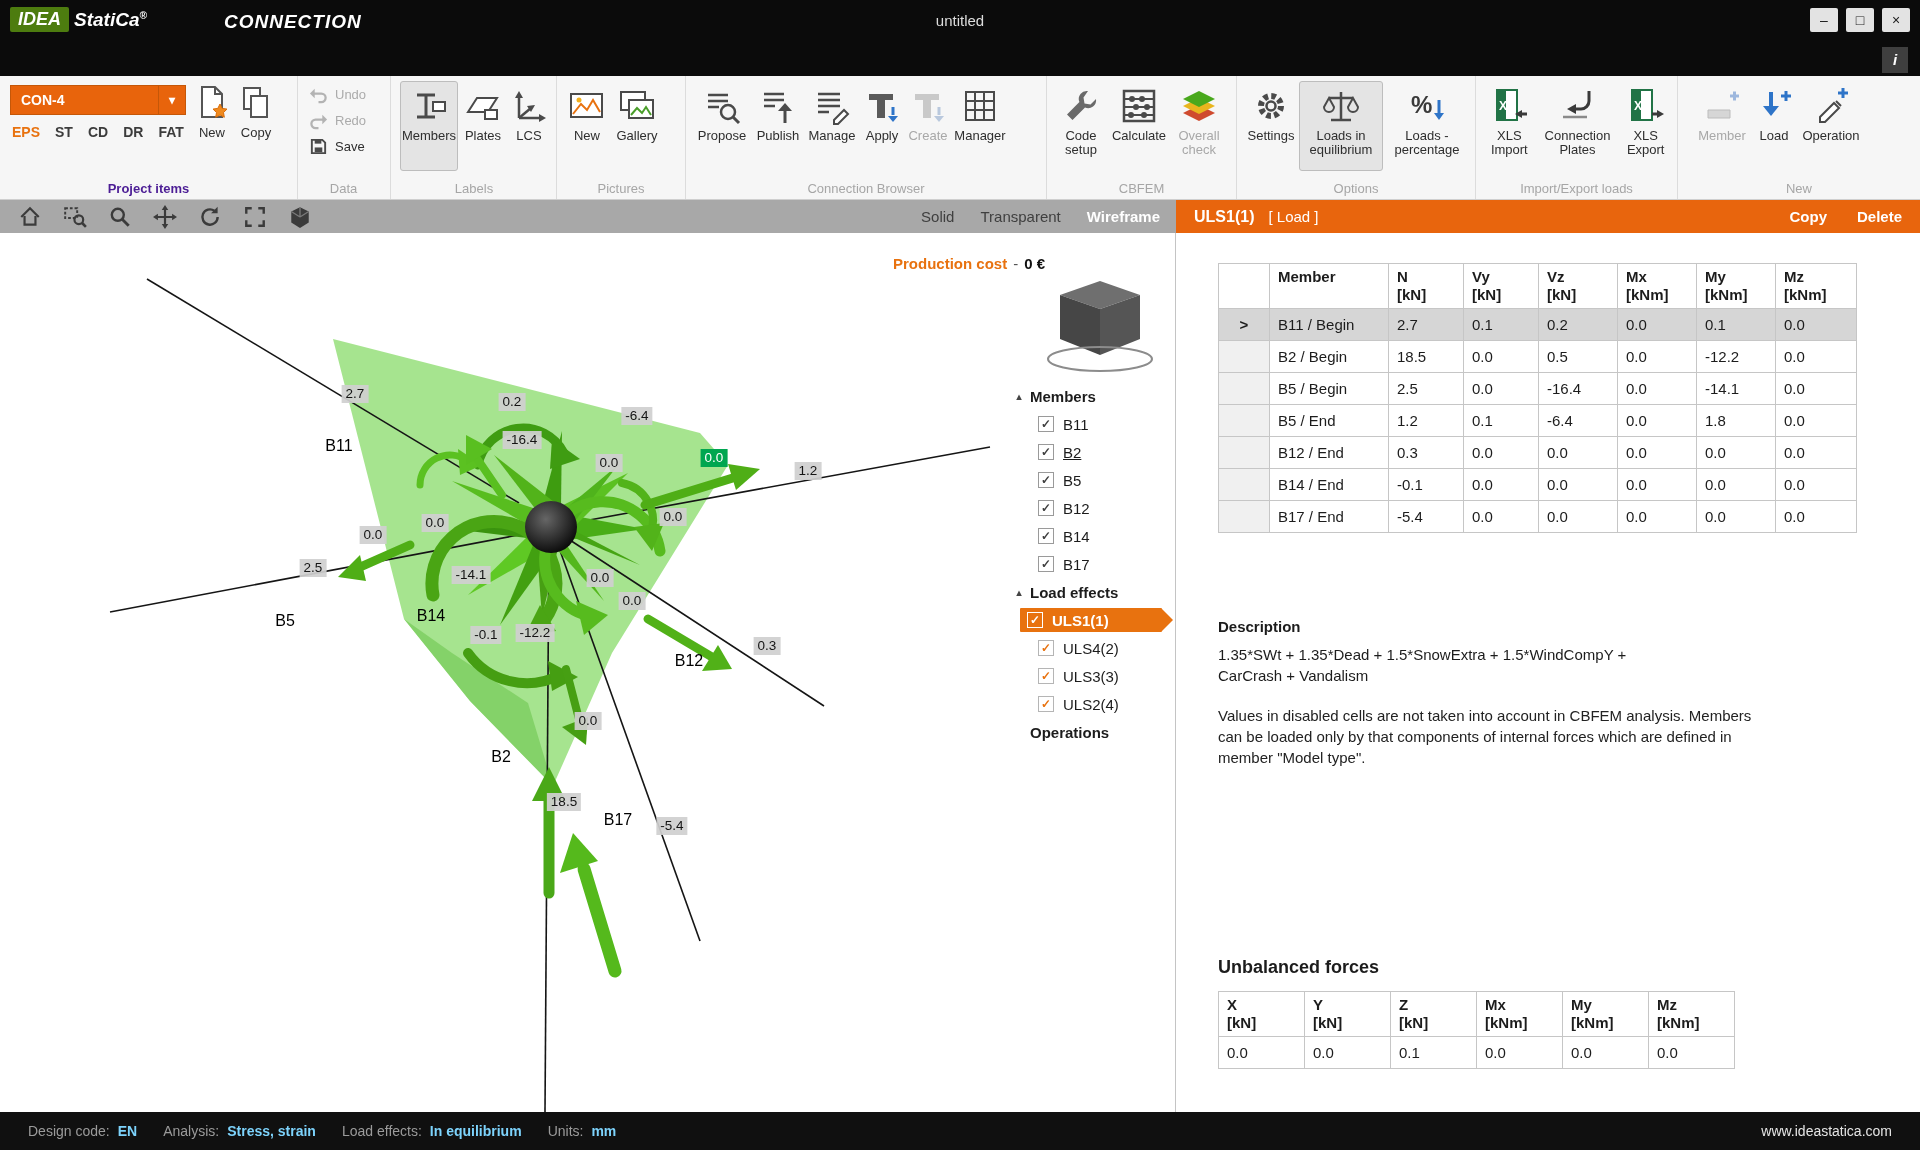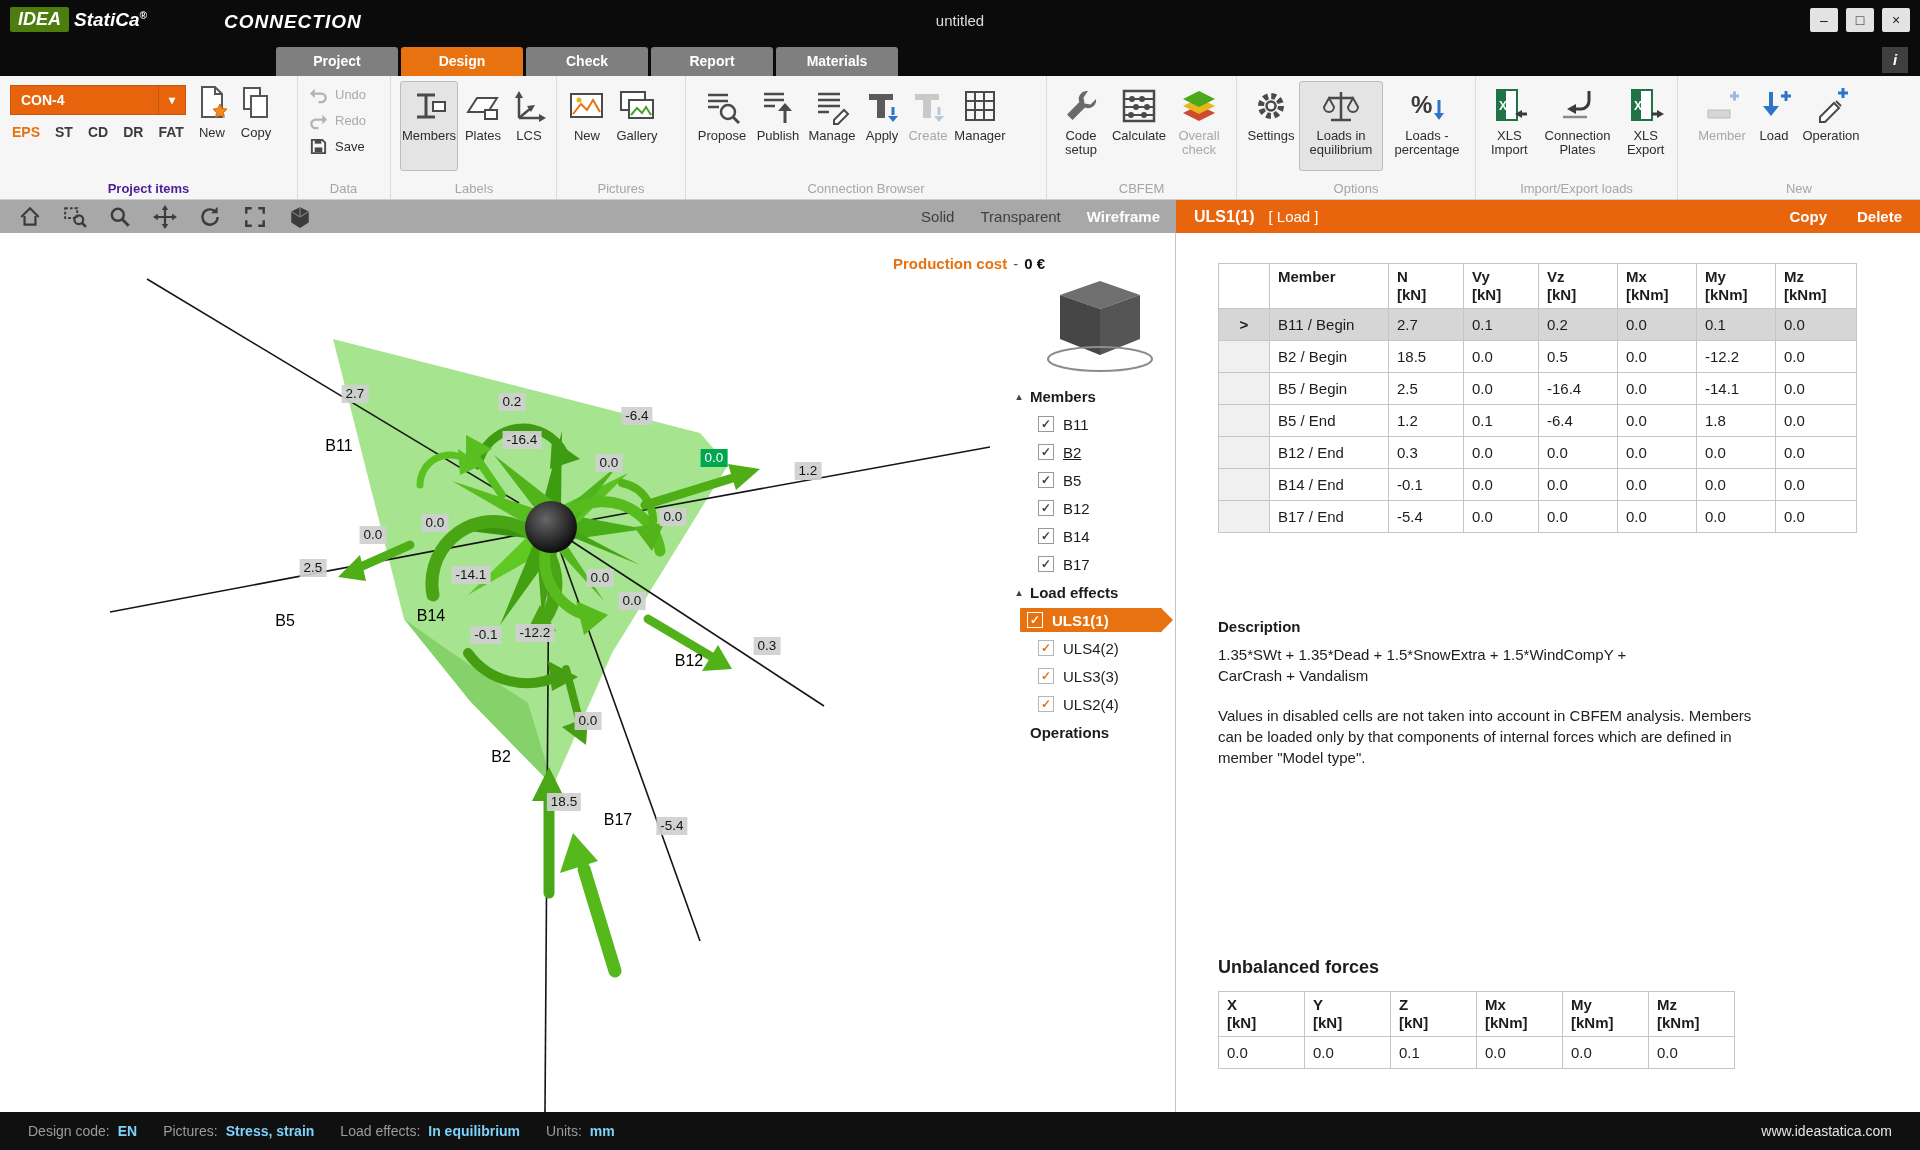--- a/index.html
+++ b/index.html
@@ -111,27 +111,20 @@
     <span class="logo-statica"><span>StatiCa</span><sup>®</sup></span>
   </div>
   <div class="appname">CONNECTION</div>
   <div class="doc-title">untitled</div>
   <div class="tagline">Calculate yesterday's estimates</div>
   <div class="winbtns">
     <div class="wbtn">–</div>
     <div class="wbtn">□</div>
     <div class="wbtn">×</div>
   </div>
-  <div id="tabs" class="tabs">
-      <div class="tab">Project</div>
-      <div class="tab active">Design</div>
-      <div class="tab">Check</div>
-      <div class="tab">Report</div>
-      <div class="tab">Materials</div>
-    </div>
   <div class="info-btn">i</div>
 </header>
 
 <div class="ribbon">
 
   <div class="rgroup accent" style="left:0;width:298px">
     <div class="combo">
       <span>CON-4</span>
       <span class="arrow">▾</span>
     </div>
@@ -856,20 +849,20 @@
           <td>0.0</td>
           <td>0.0</td>
         </tr>
       </tbody>
   </table>
 </div>
 
 <footer class="statusbar">
   <span class="sb-label">Design code:</span>
   <span class="sb-val">EN</span>
-  <span class="sb-label">Pictures:</span>
+  <span class="sb-label">Analysis:</span>
   <span class="sb-val">Stress, strain</span>
   <span class="sb-label">Load effects:</span>
   <span class="sb-val">In equilibrium</span>
   <span class="sb-label">Units:</span>
   <span class="sb-val">mm</span>
   <span class="sb-link">www.ideastatica.com</span>
 </footer>
 
 </body></html>

